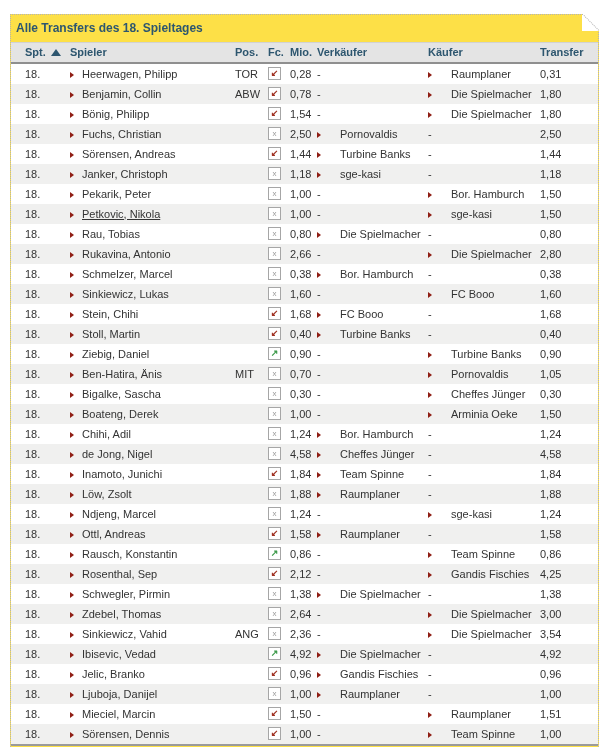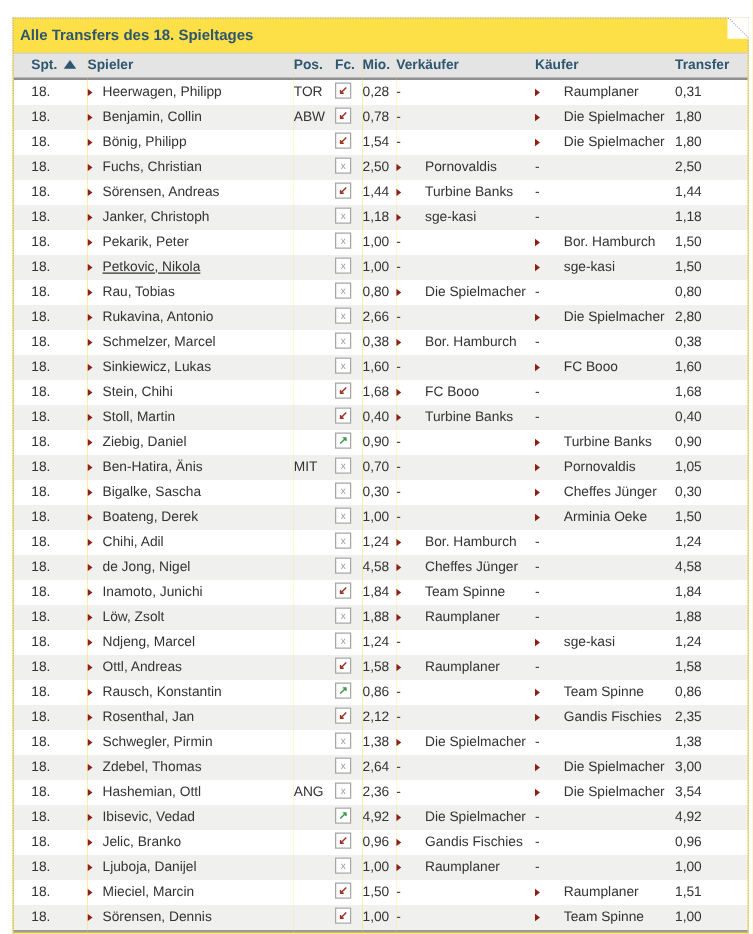--- a/index.html
+++ b/index.html
@@ -384,27 +384,27 @@
           <td><span class="bullet"></span><span class="player">Rausch, Konstantin</span></td>
           <td></td>
           <td><span class="fcicon fc-up">↗</span></td>
           <td>0,86</td>
           <td><span>-</span></td>
           <td><span class="bullet"></span><span class="club">Team Spinne</span></td>
           <td>0,86</td>
         </tr>
         <tr class="alt">
           <td class="first">18.</td>
-          <td><span class="bullet"></span><span class="player">Rosenthal, Jan</span></td>
+          <td><span class="bullet"></span><span class="player">Rosenthal, Sep</span></td>
           <td></td>
           <td><span class="fcicon fc-down">↙</span></td>
           <td>2,12</td>
           <td><span>-</span></td>
           <td><span class="bullet"></span><span class="club">Gandis Fischies</span></td>
-          <td>2,35</td>
+          <td>4,25</td>
         </tr>
         <tr>
           <td class="first">18.</td>
           <td><span class="bullet"></span><span class="player">Schwegler, Pirmin</span></td>
           <td></td>
           <td><span class="fcicon fc-neutral">x</span></td>
           <td>1,38</td>
           <td><span class="bullet"></span><span class="club">Die Spielmacher</span></td>
           <td><span>-</span></td>
           <td>1,38</td>
@@ -414,21 +414,21 @@
           <td><span class="bullet"></span><span class="player">Zdebel, Thomas</span></td>
           <td></td>
           <td><span class="fcicon fc-neutral">x</span></td>
           <td>2,64</td>
           <td><span>-</span></td>
           <td><span class="bullet"></span><span class="club">Die Spielmacher</span></td>
           <td>3,00</td>
         </tr>
         <tr>
           <td class="first">18.</td>
-          <td><span class="bullet"></span><span class="player">Hashemian, Ottl</span></td>
+          <td><span class="bullet"></span><span class="player">Sinkiewicz, Vahid</span></td>
           <td>ANG</td>
           <td><span class="fcicon fc-neutral">x</span></td>
           <td>2,36</td>
           <td><span>-</span></td>
           <td><span class="bullet"></span><span class="club">Die Spielmacher</span></td>
           <td>3,54</td>
         </tr>
         <tr class="alt">
           <td class="first">18.</td>
           <td><span class="bullet"></span><span class="player">Ibisevic, Vedad</span></td>

